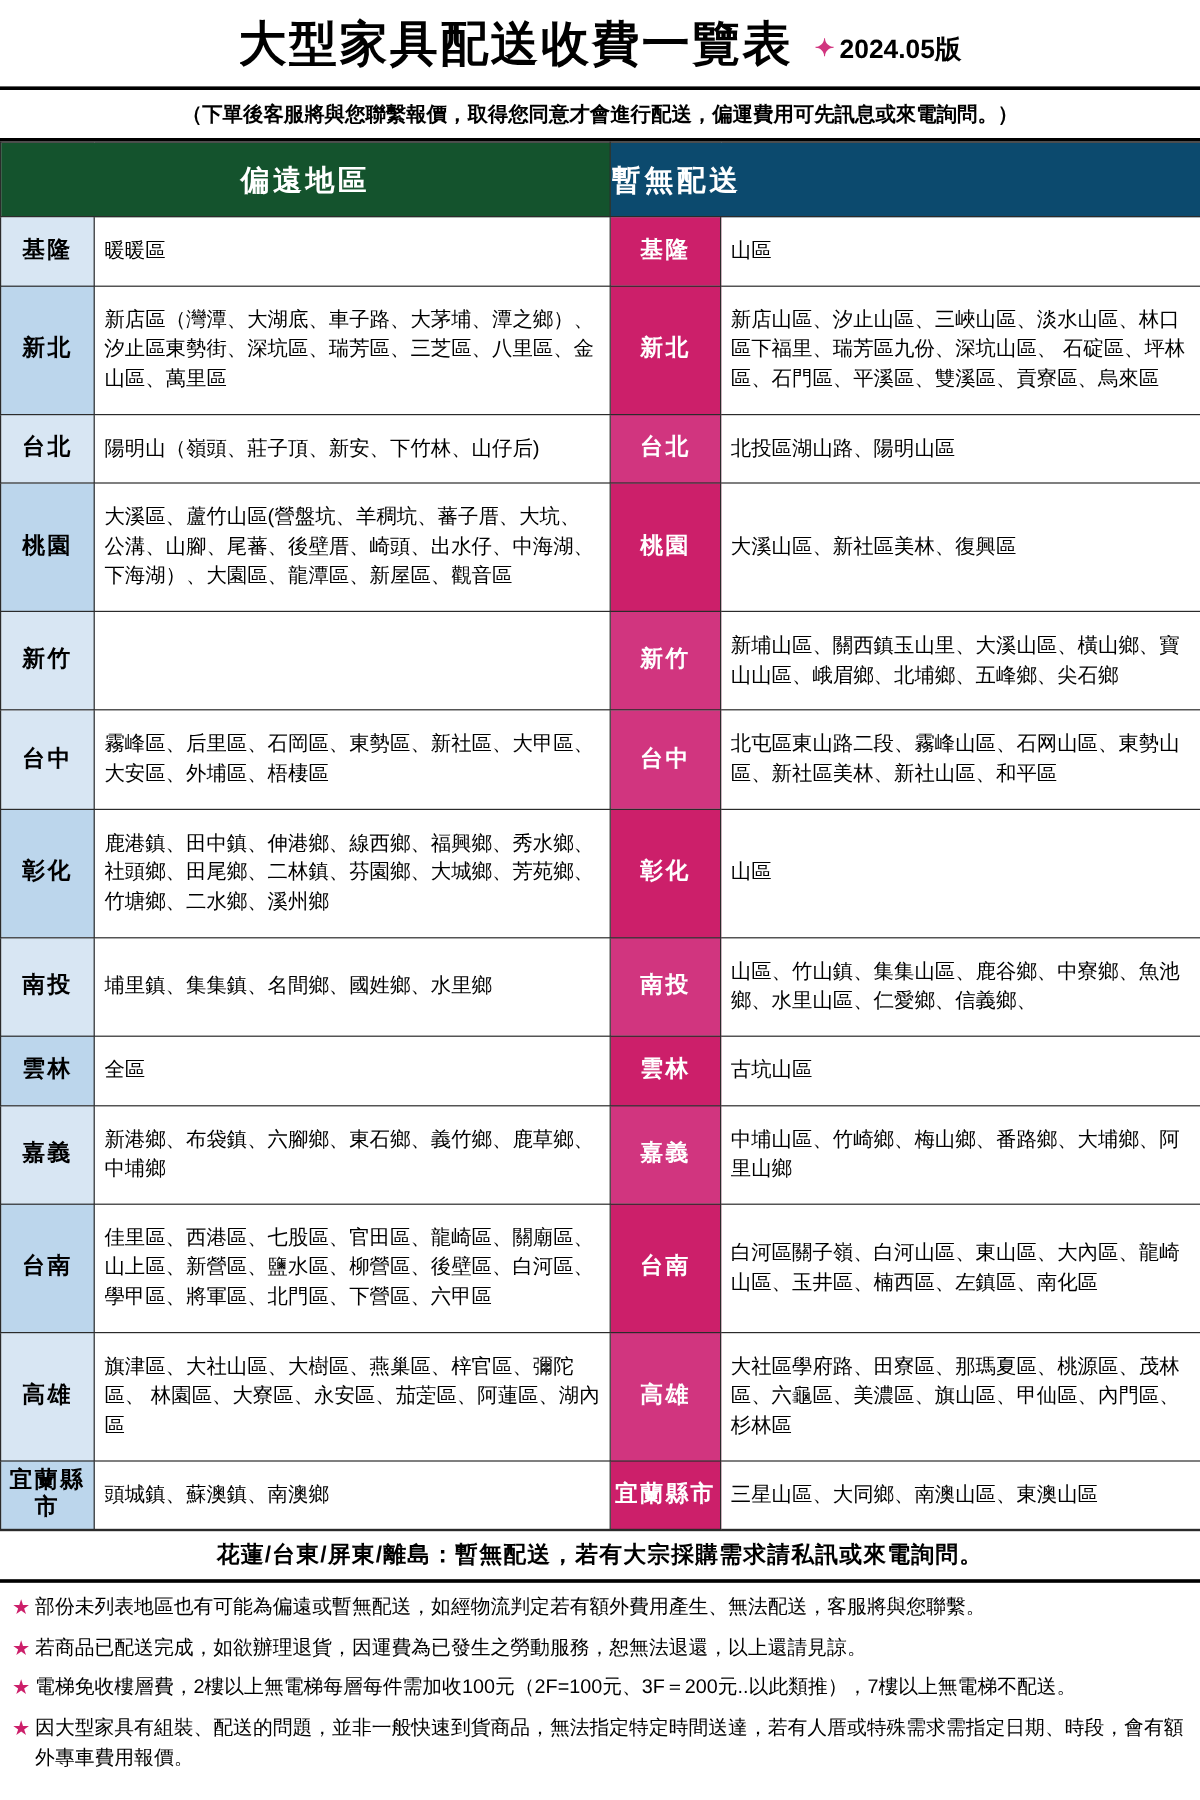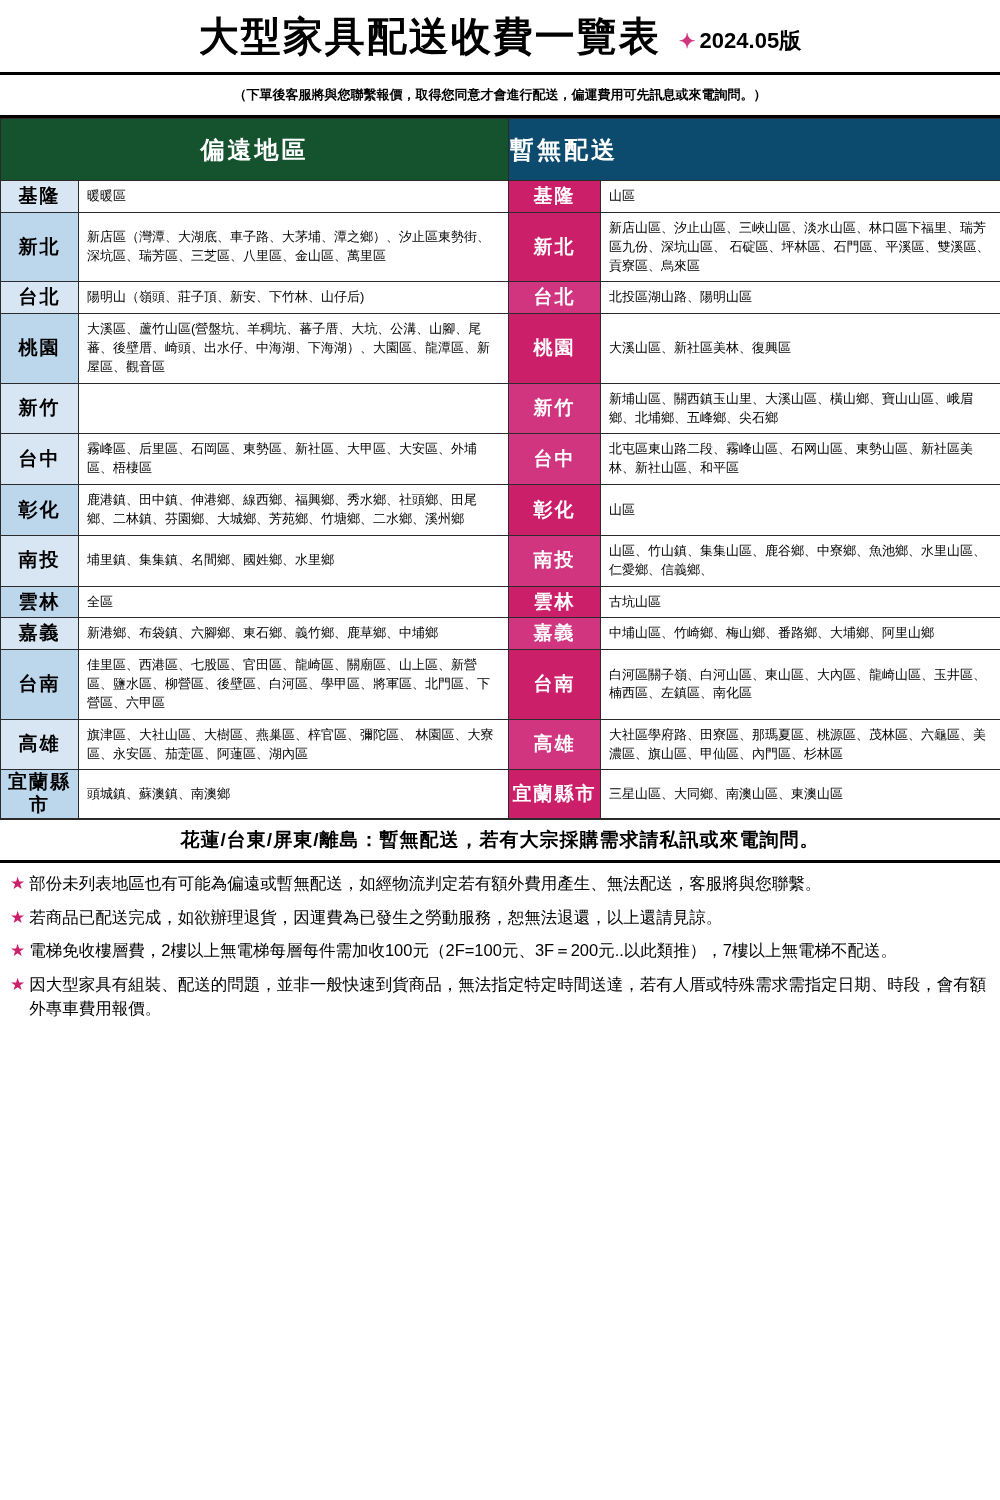--- a/index.html
+++ b/index.html
@@ -52,21 +52,21 @@
   }
 
   
   .notice-bar {
     border-top: 3px solid #000;
     border-bottom: 3px solid #000;
     height: 40px;
     display: flex;
     align-items: center;
     justify-content: center;
-    font-size: 13px;
+    font-size: 17px;
     font-weight: bold;
   }
 
   
   table.main {
     border-collapse: collapse;
     width: 1000px;
     table-layout: fixed;
   }
   table.main td, table.main th {
@@ -107,23 +107,23 @@
   }
   .lbl-pink {
     color: #fff;
     font-size: 19px;
     font-weight: bold;
     text-align: center;
     letter-spacing: 2px;
     line-height: 1.2;
   }
   .cell-text {
-    font-size: 13px;
+    font-size: 17px;
     line-height: 1.45;
-    padding: 6px 8px;
+    padding: 16px 8px;
     text-align: left;
   }
   .cell-text.ul {
   }
 
   
   .foot-note {
     border-top: 1px solid #2b2b2b;
     border-bottom: 3px solid #000;
     height: 40px;

